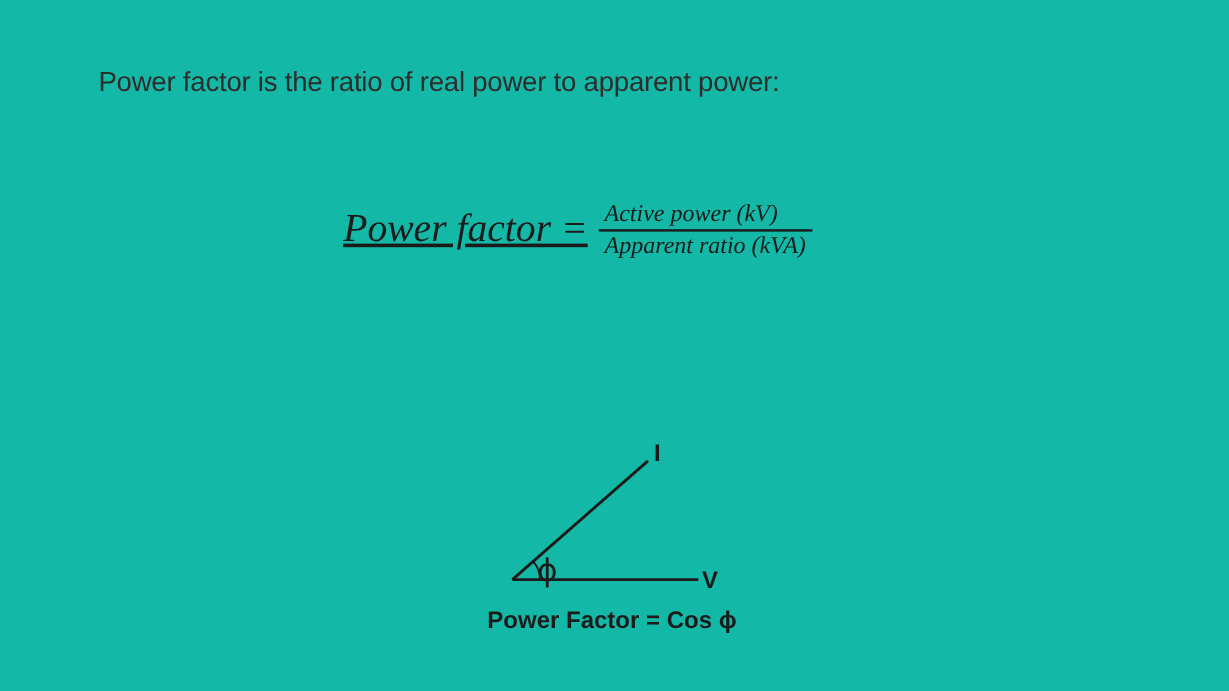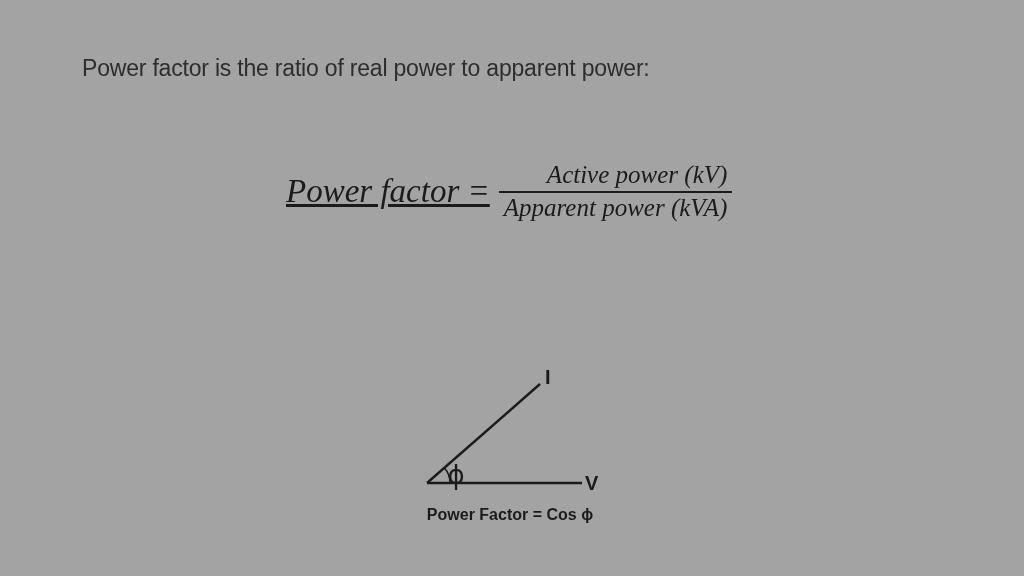--- a/index.html
+++ b/index.html
@@ -1,20 +1,20 @@
 <!DOCTYPE html>
 <html><head>
 <meta charset="utf-8">
 <style>
   html, body { margin: 0; padding: 0; background: #ffffff; }
   .slide {
     position: relative;
     width: 1024px;
     height: 576px;
-    background: #a3a3a3;
+    background: #14b8a6;
     overflow: hidden;
     font-family: "Liberation Sans", sans-serif;
   }
   .body-text {
     position: absolute;
     margin: 0;
     font-size: 23px;
     letter-spacing: -0.2px;
     line-height: 1;
     color: #2d2d2d;
@@ -37,22 +37,22 @@
   }
   .formula-lhs {
     font-size: 33px;
     white-space: nowrap;
     line-height: 1.1;
     text-decoration: underline;
   }
   .fraction {
     display: inline-flex;
     flex-direction: column;
-    align-items: flex-end;
-    font-size: 25px;
+    align-items: flex-start;
+    font-size: 20px;
     line-height: 1.1;
   }
   .fraction .num, .fraction .den { white-space: nowrap; }
   .frac-bar {
     align-self: stretch;
     height: 2px;
     background: #1b1b1b;
     margin: 2px -5px 1px -5px;
   }
 
@@ -82,38 +82,38 @@
     fill: #1b1b1b;
   }
   .diagram-caption {
     position: absolute;
     left: 398px;
     top: 506px;
     width: 224px;
     margin: 0;
     text-align: center;
     font-weight: bold;
-    font-size: 16px;
+    font-size: 20px;
     color: #1b1b1b;
     white-space: nowrap;
   }
 </style>
 </head>
 <body>
 
 <div class="slide">
 
   <p class="body-text intro-text">Power factor is the ratio of real power to apparent power:</p>
 
   <div class="formula">
     <span class="formula-lhs">Power factor =</span>
     <span class="fraction">
       <span class="num">Active power (kV)</span>
       <span class="frac-bar"></span>
-      <span class="den">Apparent power (kVA)</span>
+      <span class="den">Apparent ratio (kVA)</span>
     </span>
   </div>
 
 
   <svg class="diagram-svg" viewBox="0 0 224 140">
     <line class="vector-line" x1="19" y1="121" x2="174" y2="121"></line>
     <line class="vector-line" x1="19" y1="121" x2="132" y2="22"></line>
     <path class="angle-arc" d="M 42 121 A 23 23 0 0 0 36.3 105.8"></path>
     <text class="angle-label" x="48" y="122" text-anchor="middle">ϕ</text>
     <text class="vector-label" x="137" y="22">I</text>

